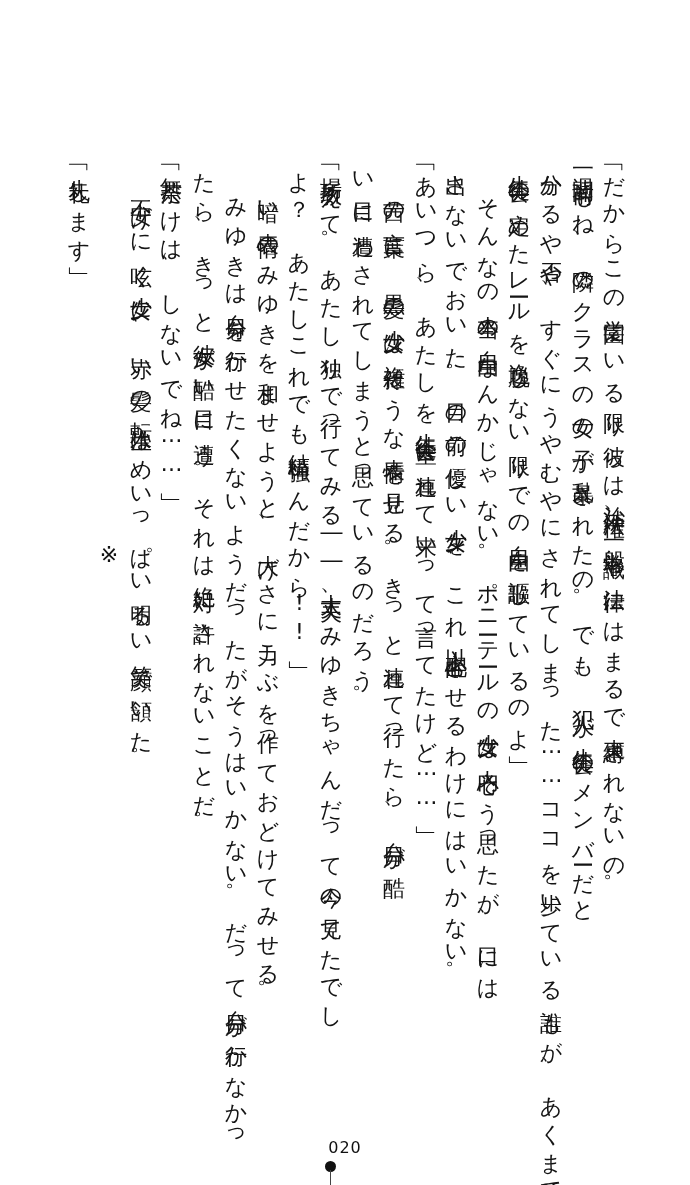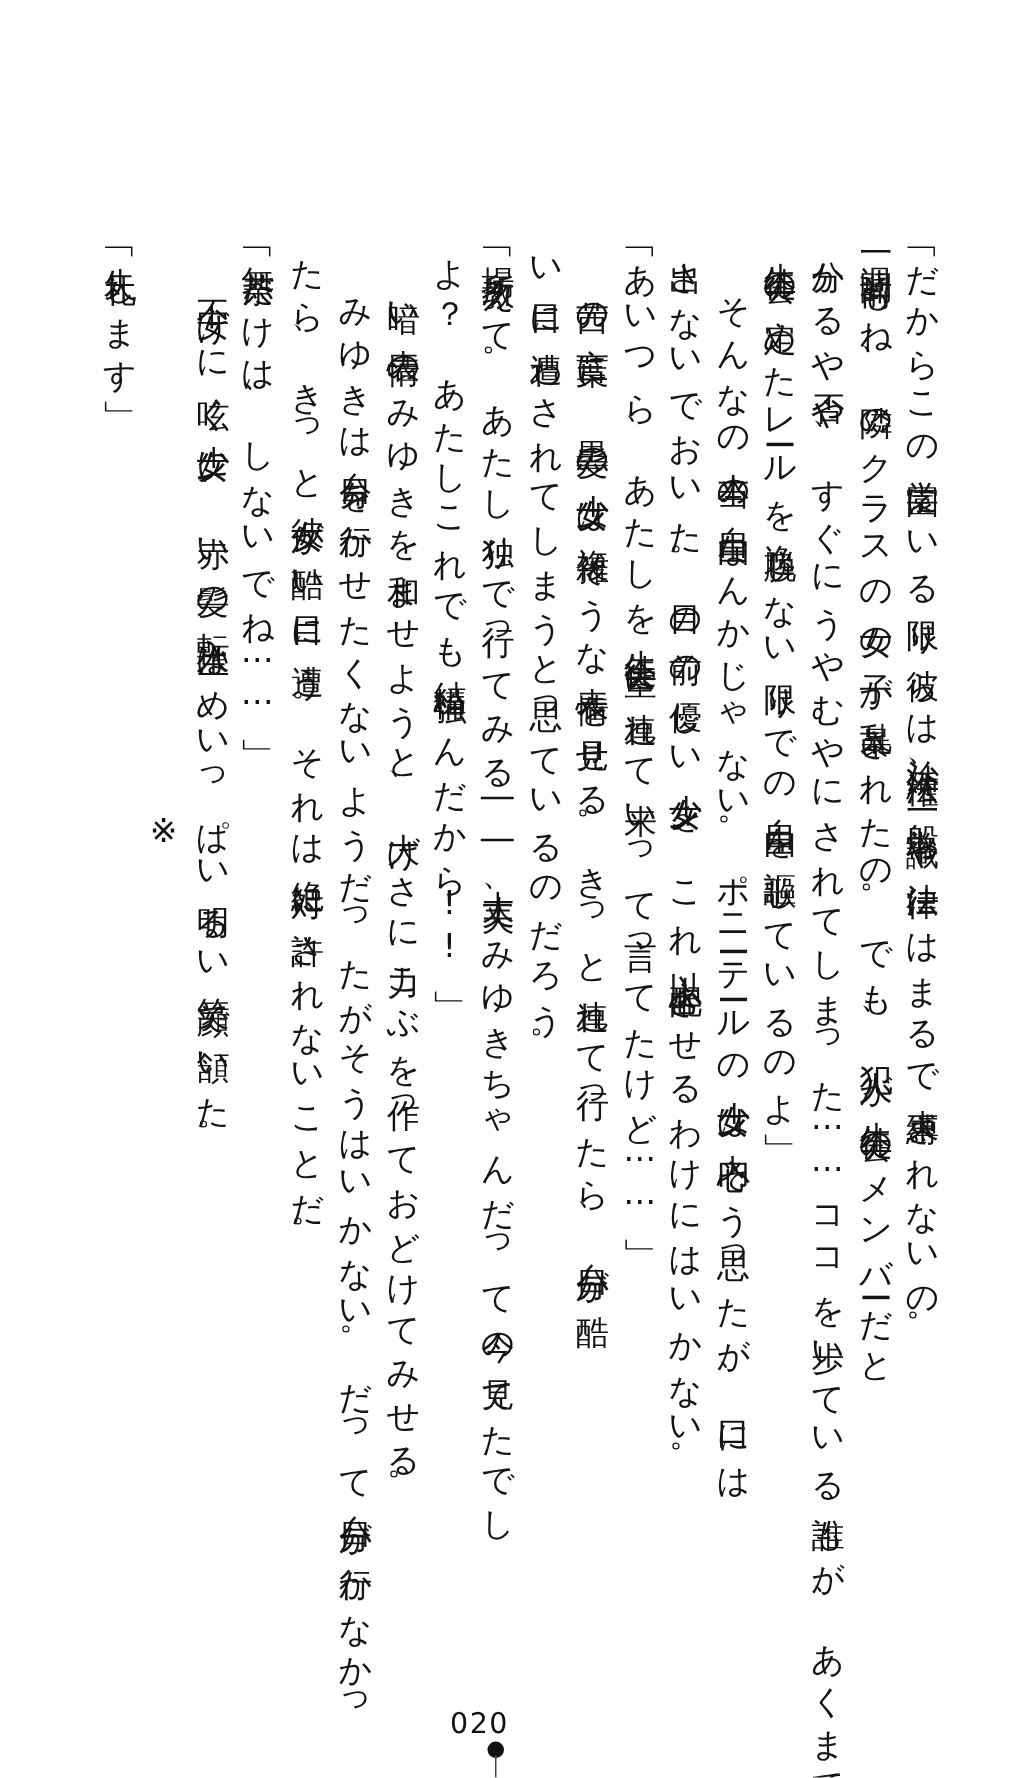--- a/index.html
+++ b/index.html
@@ -45,23 +45,23 @@
     font-size: 22px;
     line-height: 26px;
     text-align: center;
     color: #141414;
   }
   .folio {
     position: absolute;
     left: 300px;
     top: 1138px;
     width: 90px;
-    text-align: left;
+    text-align: center;
     font-family: "DejaVu Sans", "Liberation Sans", sans-serif;
-    font-size: 19px;
+    font-size: 16px;
     letter-spacing: 1px;
     color: #111;
   }
   .folio-dot {
     position: absolute;
     left: 325px;
     top: 1161px;
     width: 11px;
     height: 11px;
     border-radius: 50%;

